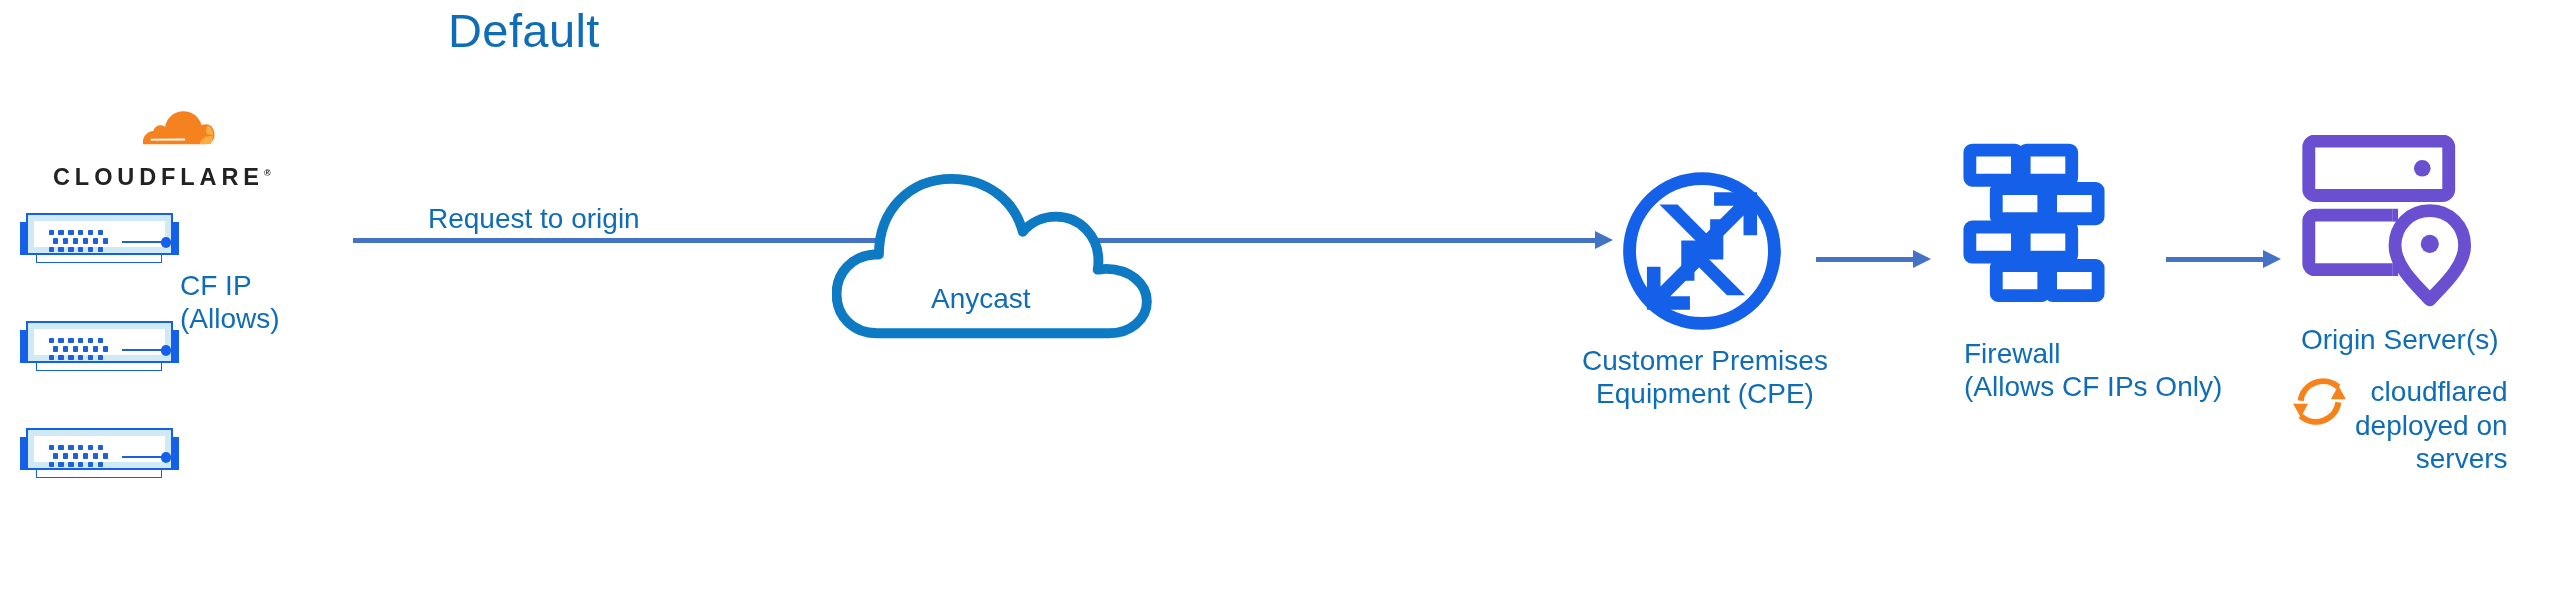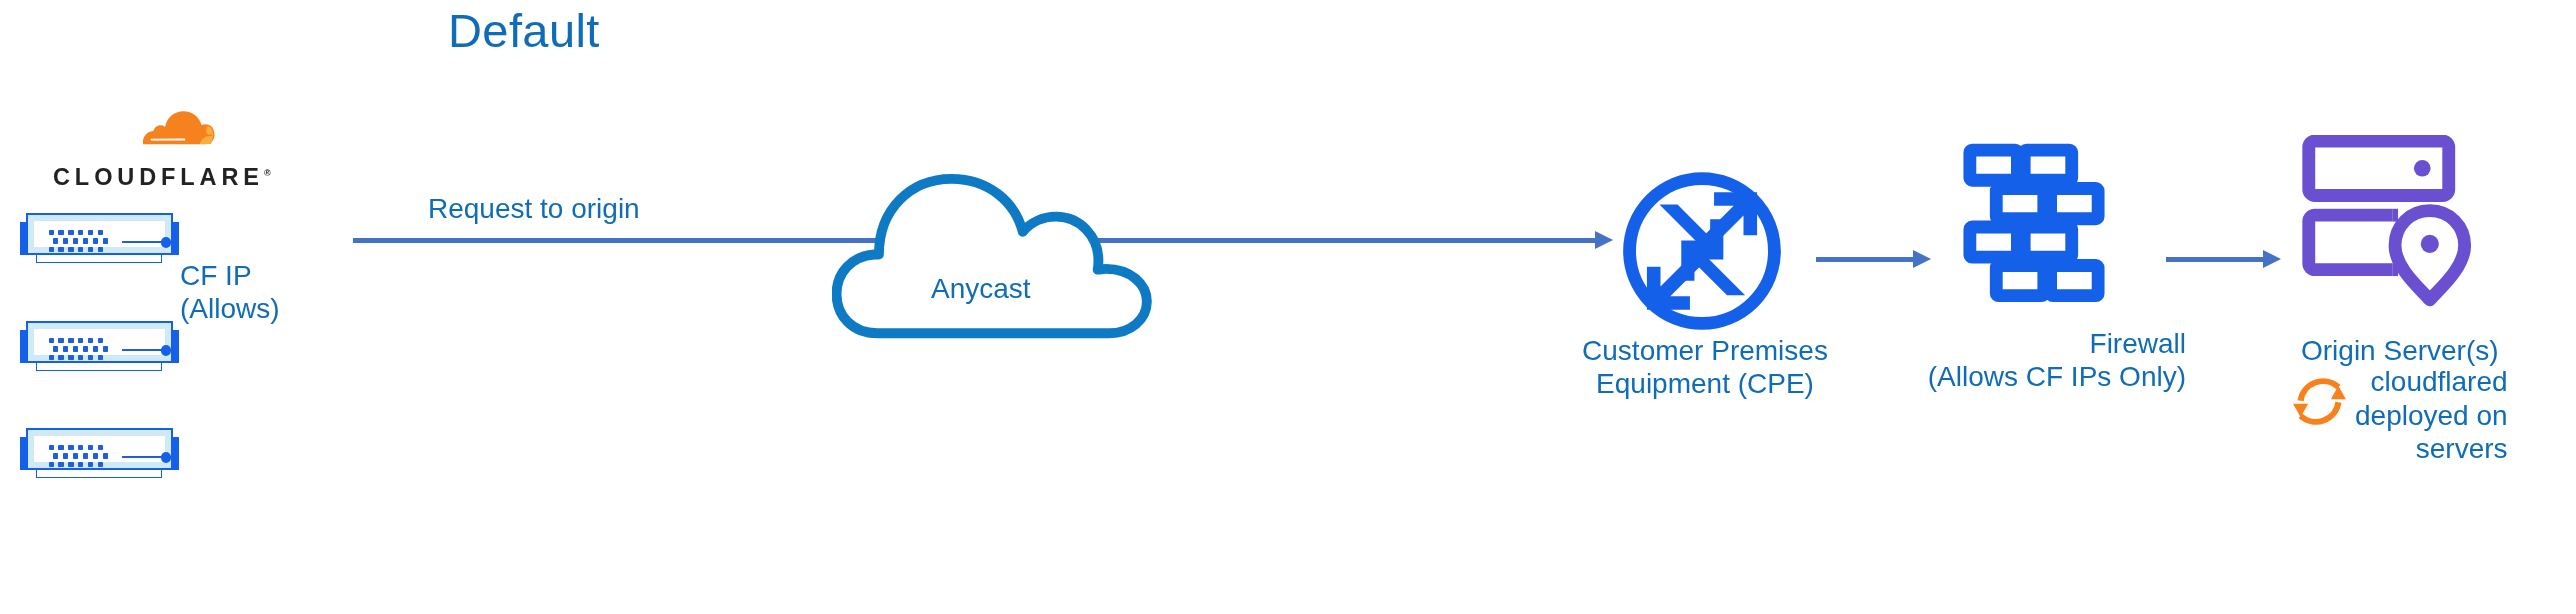--- a/index.html
+++ b/index.html
@@ -58,28 +58,28 @@
   .server-unit .dot{
     position:absolute; left:127px; top:16px; width:10.6px; height:10.6px;
     border-radius:50%; background:#1560e8;
   }
   #srv1{ left:19.7px; top:213px; }
   #srv2{ left:19.7px; top:321px; }
   #srv3{ left:19.7px; top:428px; }
 
   
   .blue-label{
-    color:#0f6cb6; font-size:28px; line-height:1.18; white-space:pre-line;
+    color:#0f6cb6; font-size:28px; line-height:1.18; white-space:pre-line;margin-top:10px;
   }
   #label-cf-ip{ left:180px; top:259px; }
   #label-request{ left:428px; top:192px; font-size:28px; }
   #label-internet{ left:931px; top:272px; font-size:28px; }
   #label-cpe{ left:1546px; top:334px; text-align:center; width:318px; }
-  #label-firewall{ left:1823px; top:327px; text-align:right; width:363px; }
-  #label-origin{ left:2301px; top:334px; }
+  #label-firewall{ left:1964px; top:327px; text-align:left; width:363px; }
+  #label-origin{ left:2301px; top:313px; }
   #label-cloudflared{ left:2355px; top:365px; font-size:28px; line-height:1.2;text-align:right; }
 
   
   .arrow-line{ position:absolute; height:5.3px; background:#4472c4; }
   .arrow-head{
     position:absolute; width:0; height:0;
     border-top:9.8px solid transparent; border-bottom:9.8px solid transparent;
     border-left:18px solid #4472c4;
   }
   #arr1-line{ left:353px; top:238px; width:1249px; }

